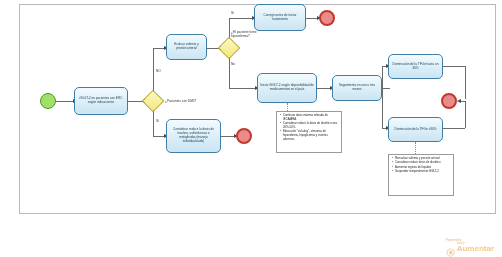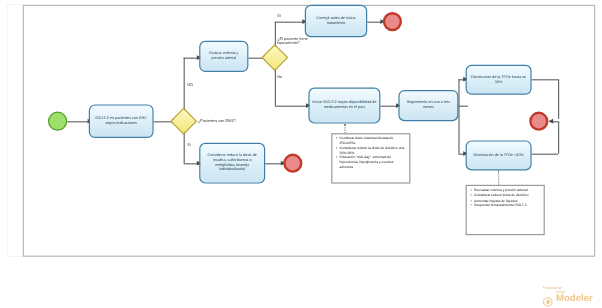--- a/index.html
+++ b/index.html
@@ -230,18 +230,18 @@
     <div class="wm-powered">Powered by</div>
     <div class="wm-row">
       <div class="wm-mark">
         <svg viewBox="0 0 24 24" width="9" height="9" aria-hidden="true">
           <path d="M12 1.8 L21 7 V17 L12 22.2 L3 17 V7 Z" fill="none" stroke="#f2c88c" stroke-width="2.2"></path>
           <path d="M12 6.5 L16.5 9.2 V14.6 L12 17.3 L9 15.5 V10.2 Z" fill="#f2c88c"></path>
         </svg>
       </div>
       <div>
         <div class="wm-brand">bizagi</div>
-        <div class="wm-name">Modeler</div>
+        <div class="wm-name">Aumentar</div>
       </div>
     </div>
   </div>
 
 </div>
 
 </body></html>

